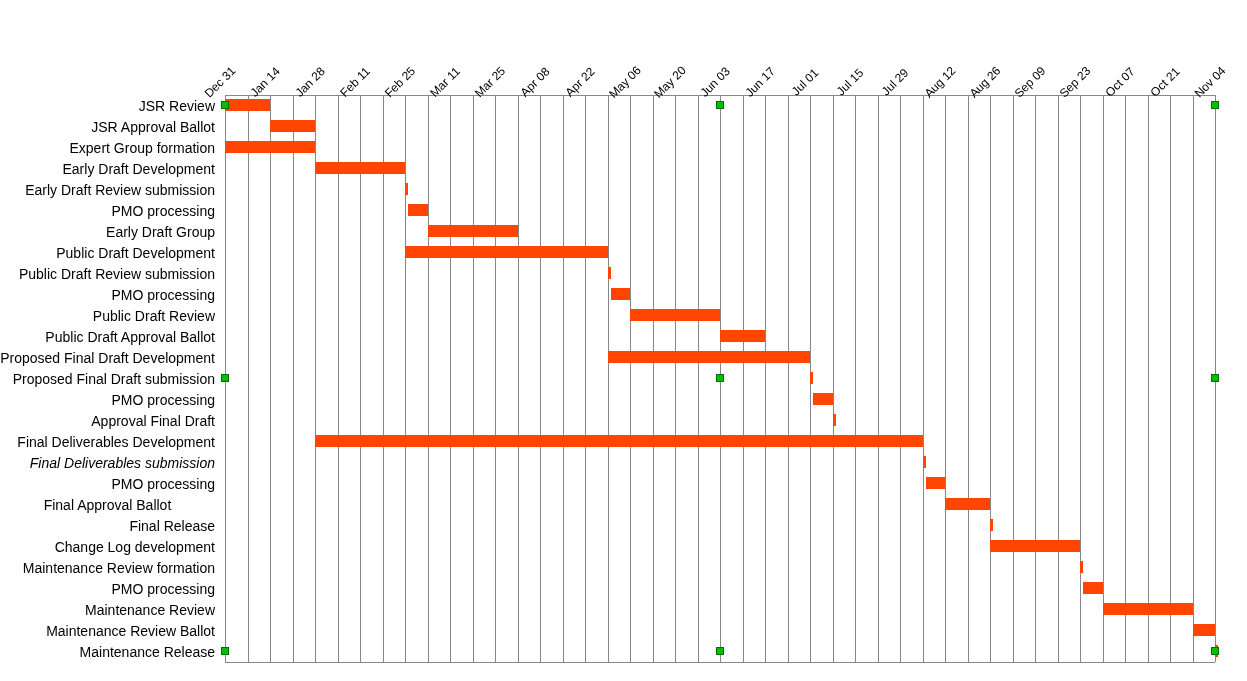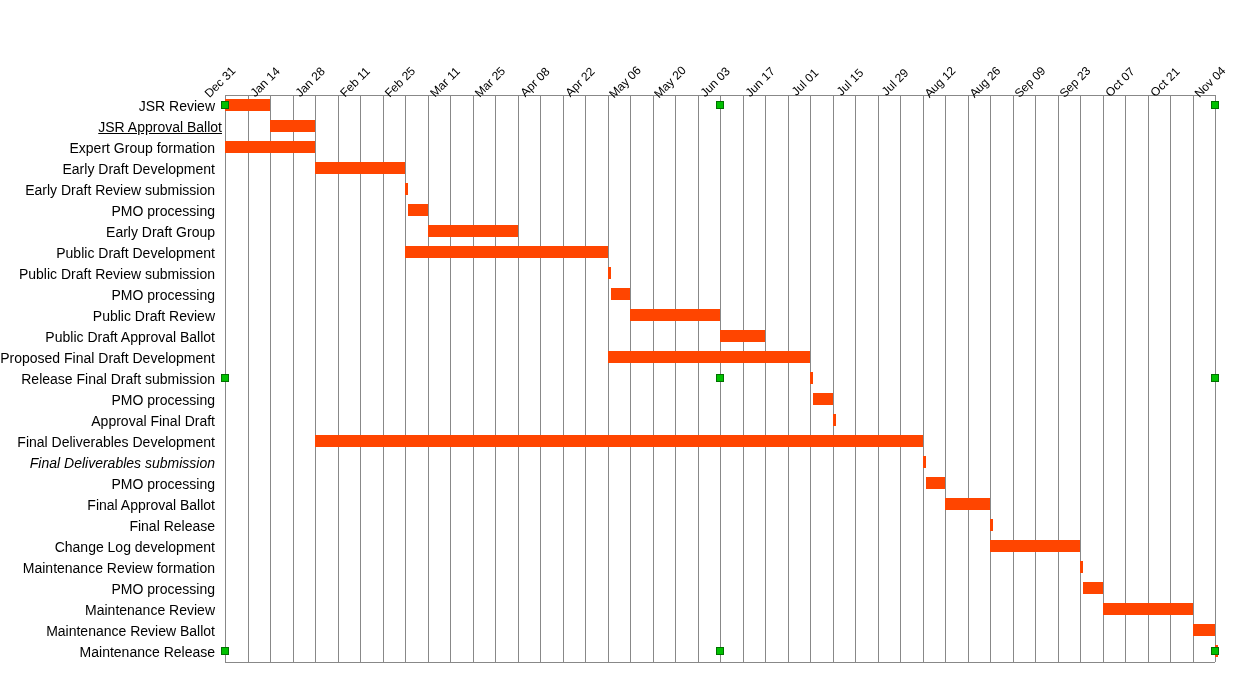--- a/index.html
+++ b/index.html
@@ -129,21 +129,21 @@
       <div class="vline" style="left: 1125px; top: 95px; height: 567px;"></div>
       <div class="xtick" style="left: 1125px; top: 73px;">Oct 07</div>
       <div class="vline" style="left: 1147.5px; top: 95px; height: 567px;"></div>
       <div class="vline" style="left: 1170px; top: 95px; height: 567px;"></div>
       <div class="xtick" style="left: 1170px; top: 73px;">Oct 21</div>
       <div class="vline" style="left: 1192.5px; top: 95px; height: 567px;"></div>
       <div class="vline" style="left: 1215px; top: 95px; height: 567px;"></div>
       <div class="xtick" style="left: 1215px; top: 73px;">Nov 04</div>
       <div class="rowlabel" style="left: 0px; width: 215px; top: 98px;">JSR Review</div>
       <div class="bar" style="left: 225px; width: 45px; height: 12px; top: 99px;"></div>
-      <div class="rowlabel" style="left: 7px; width: 215px; top: 119px; text-decoration: underline;">JSR Approval Ballot</div>
+      <div class="rowlabel" style="left: 0px; width: 215px; top: 119px;">JSR Approval Ballot</div>
       <div class="bar" style="left: 270px; width: 45px; height: 12px; top: 120px;"></div>
       <div class="rowlabel" style="left: 0px; width: 215px; top: 140px;">Expert Group formation</div>
       <div class="bar" style="left: 225px; width: 90px; height: 12px; top: 141px;"></div>
       <div class="rowlabel" style="left: 0px; width: 215px; top: 161px;">Early Draft Development</div>
       <div class="bar" style="left: 315px; width: 90px; height: 12px; top: 162px;"></div>
       <div class="rowlabel" style="left: 0px; width: 215px; top: 182px;">Early Draft Review submission</div>
       <div class="bar" style="left: 405px; width: 3.375px; height: 12px; top: 183px;"></div>
       <div class="rowlabel" style="left: 0px; width: 215px; top: 203px;">PMO processing</div>
       <div class="bar" style="left: 408.375px; width: 19.125px; height: 12px; top: 204px;"></div>
       <div class="rowlabel" style="left: 0px; width: 215px; top: 224px;">Early Draft Group</div>
@@ -153,33 +153,33 @@
       <div class="rowlabel" style="left: 0px; width: 215px; top: 266px;">Public Draft Review submission</div>
       <div class="bar" style="left: 607.5px; width: 3.375px; height: 12px; top: 267px;"></div>
       <div class="rowlabel" style="left: 0px; width: 215px; top: 287px;">PMO processing</div>
       <div class="bar" style="left: 610.875px; width: 19.125px; height: 12px; top: 288px;"></div>
       <div class="rowlabel" style="left: 0px; width: 215px; top: 308px;">Public Draft Review</div>
       <div class="bar" style="left: 630px; width: 90px; height: 12px; top: 309px;"></div>
       <div class="rowlabel" style="left: 0px; width: 215px; top: 329px;">Public Draft Approval Ballot</div>
       <div class="bar" style="left: 720px; width: 45px; height: 12px; top: 330px;"></div>
       <div class="rowlabel" style="left: 0px; width: 215px; top: 350px;">Proposed Final Draft Development</div>
       <div class="bar" style="left: 607.5px; width: 202.5px; height: 12px; top: 351px;"></div>
-      <div class="rowlabel" style="left: 0px; width: 215px; top: 371px;">Release Final Draft submission</div>
+      <div class="rowlabel" style="left: 0px; width: 215px; top: 371px;">Proposed Final Draft submission</div>
       <div class="bar" style="left: 810px; width: 3.375px; height: 12px; top: 372px;"></div>
       <div class="rowlabel" style="left: 0px; width: 215px; top: 392px;">PMO processing</div>
       <div class="bar" style="left: 813.375px; width: 19.125px; height: 12px; top: 393px;"></div>
       <div class="rowlabel" style="left: 0px; width: 215px; top: 413px;">Approval Final Draft</div>
       <div class="bar" style="left: 832.5px; width: 3.375px; height: 12px; top: 414px;"></div>
       <div class="rowlabel" style="left: 0px; width: 215px; top: 434px;">Final Deliverables Development</div>
       <div class="bar" style="left: 315px; width: 607.5px; height: 12px; top: 435px;"></div>
       <div class="rowlabel" style="left: 0px; width: 215px; top: 455px; font-style: italic;">Final Deliverables submission</div>
       <div class="bar" style="left: 922.5px; width: 3.375px; height: 12px; top: 456px;"></div>
       <div class="rowlabel" style="left: 0px; width: 215px; top: 476px;">PMO processing</div>
       <div class="bar" style="left: 925.875px; width: 19.125px; height: 12px; top: 477px;"></div>
-      <div class="rowlabel" style="left: 0px; width: 215px; top: 497px;">Final Approval Ballot</div>
+      <div class="rowlabel" style="left: 0px; width: 215px; top: 497px; text-align: center;">Final Approval Ballot</div>
       <div class="bar" style="left: 945px; width: 45px; height: 12px; top: 498px;"></div>
       <div class="rowlabel" style="left: 0px; width: 215px; top: 518px;">Final Release</div>
       <div class="bar" style="left: 990px; width: 3.375px; height: 12px; top: 519px;"></div>
       <div class="rowlabel" style="left: 0px; width: 215px; top: 539px;">Change Log development</div>
       <div class="bar" style="left: 990px; width: 90px; height: 12px; top: 540px;"></div>
       <div class="rowlabel" style="left: 0px; width: 215px; top: 560px;">Maintenance Review formation</div>
       <div class="bar" style="left: 1080px; width: 3.375px; height: 12px; top: 561px;"></div>
       <div class="rowlabel" style="left: 0px; width: 215px; top: 581px;">PMO processing</div>
       <div class="bar" style="left: 1083.38px; width: 19.125px; height: 12px; top: 582px;"></div>
       <div class="rowlabel" style="left: 0px; width: 215px; top: 602px;">Maintenance Review</div>

